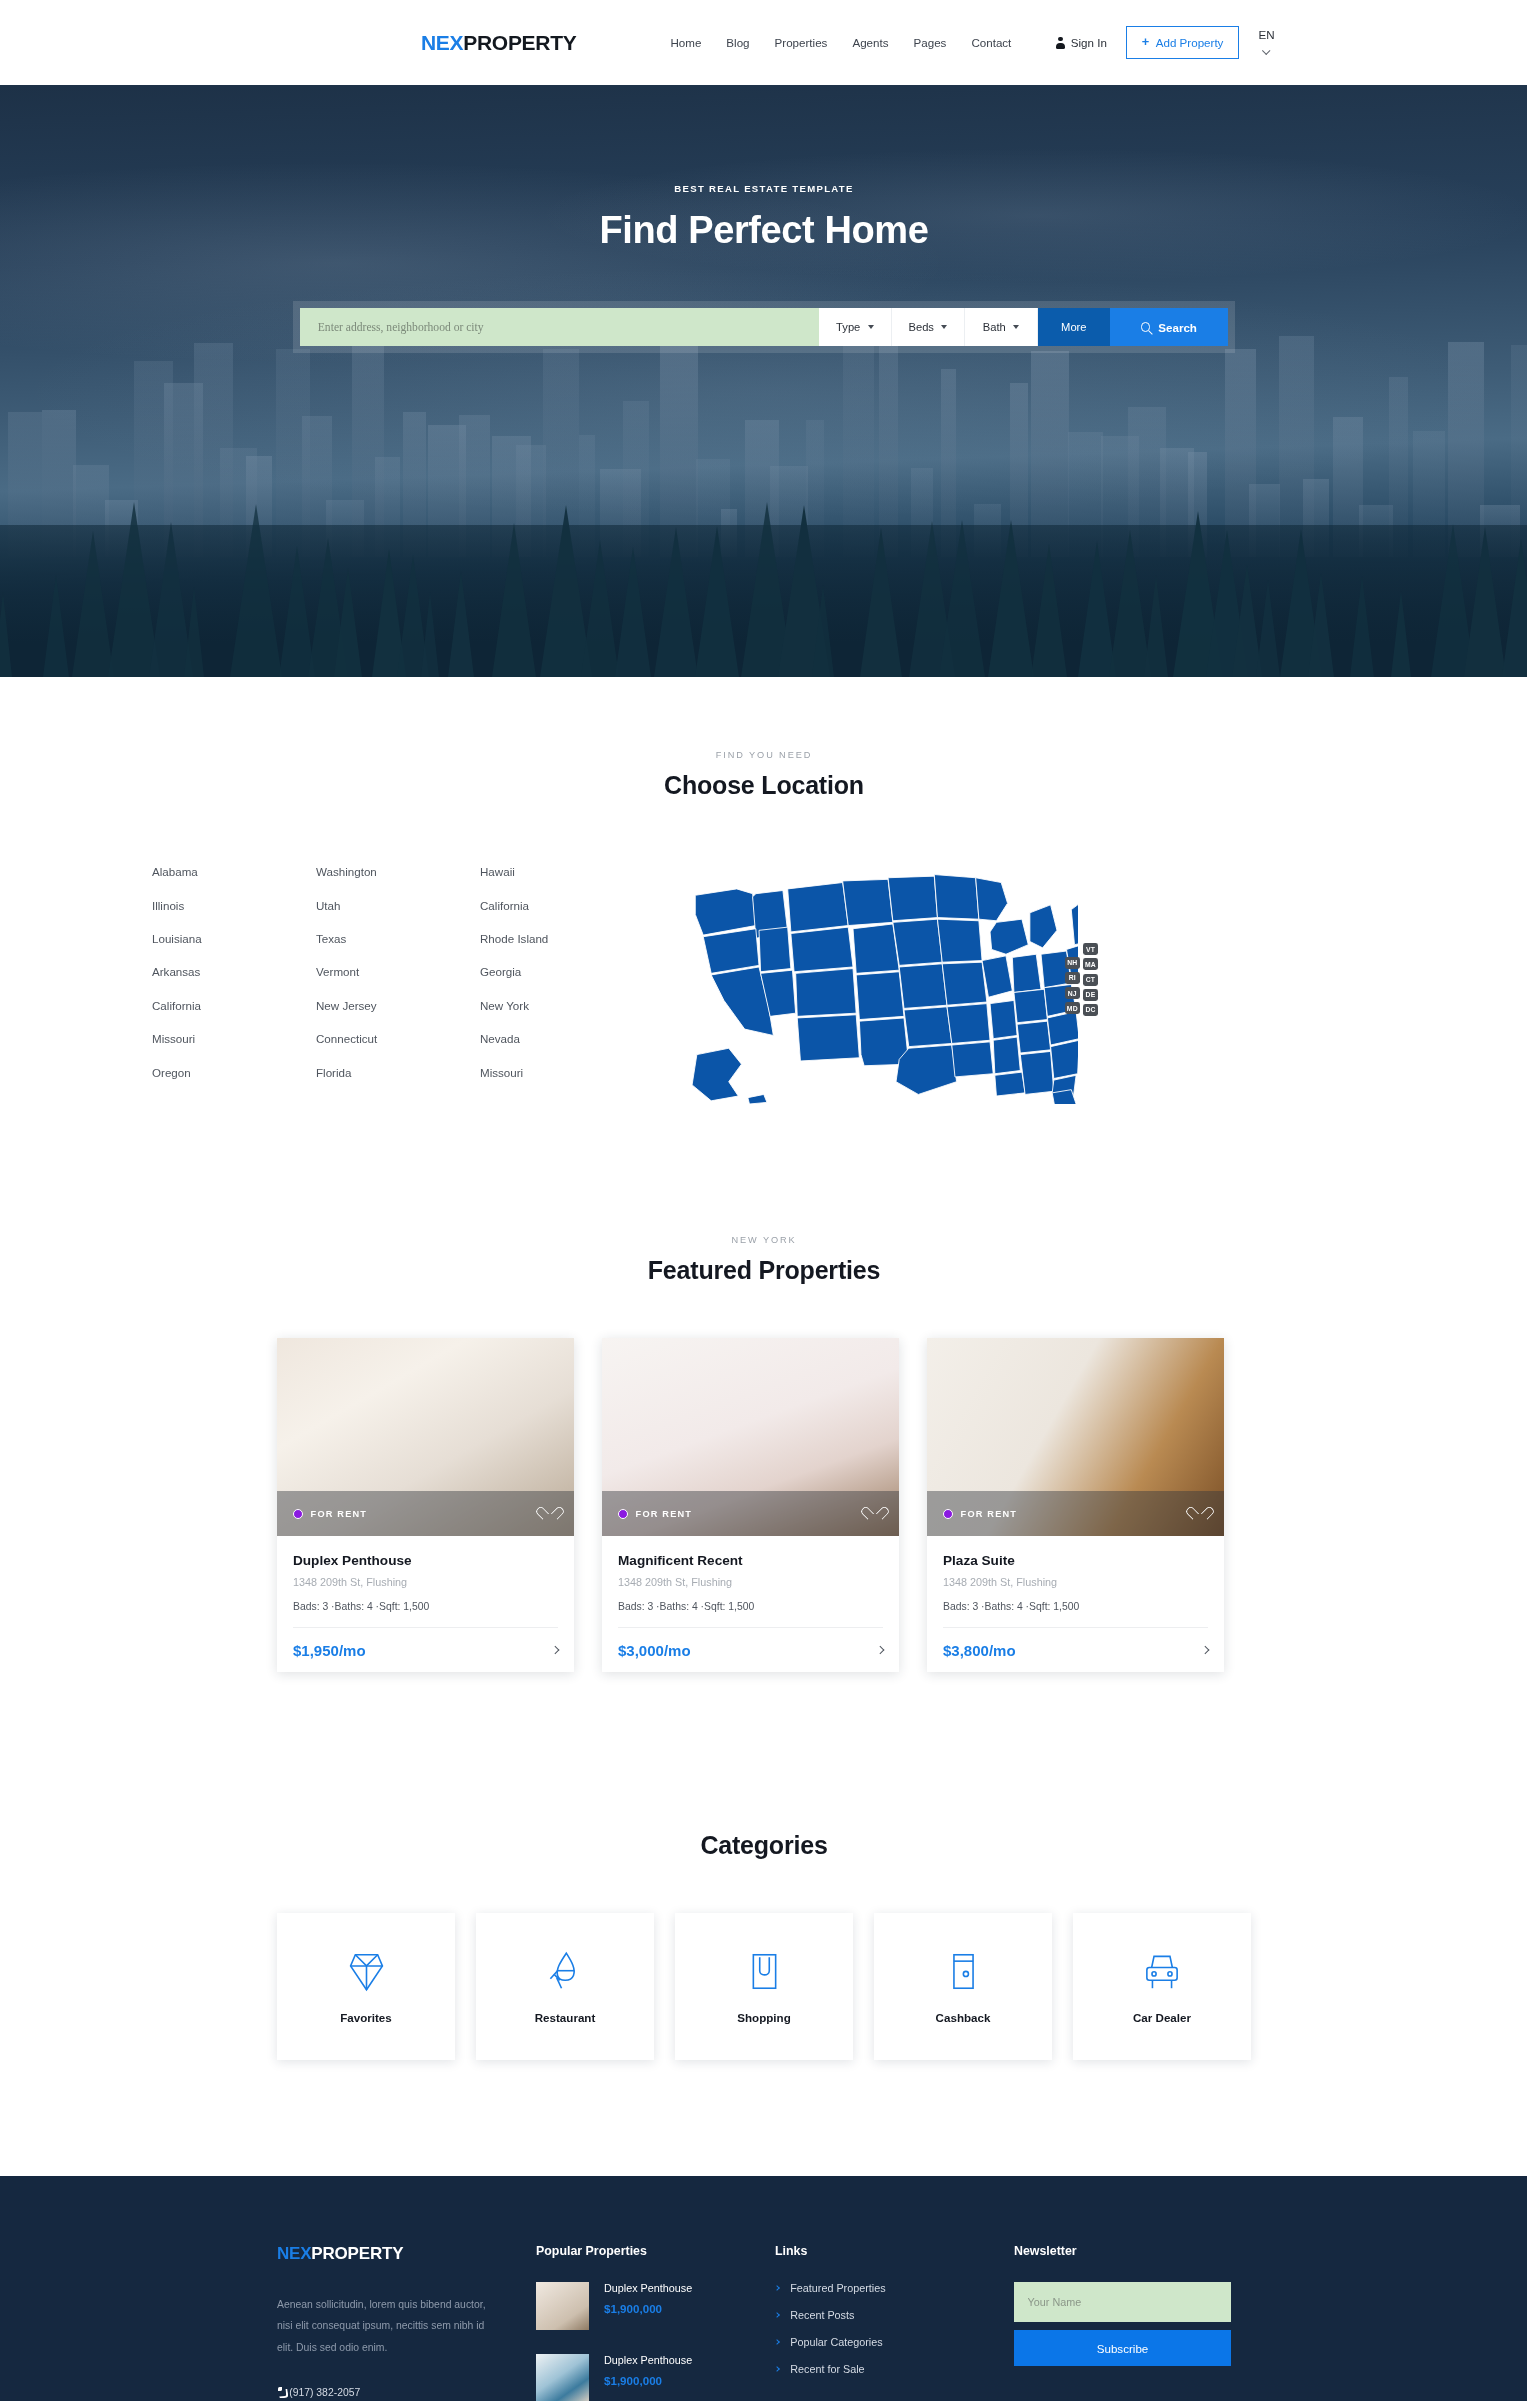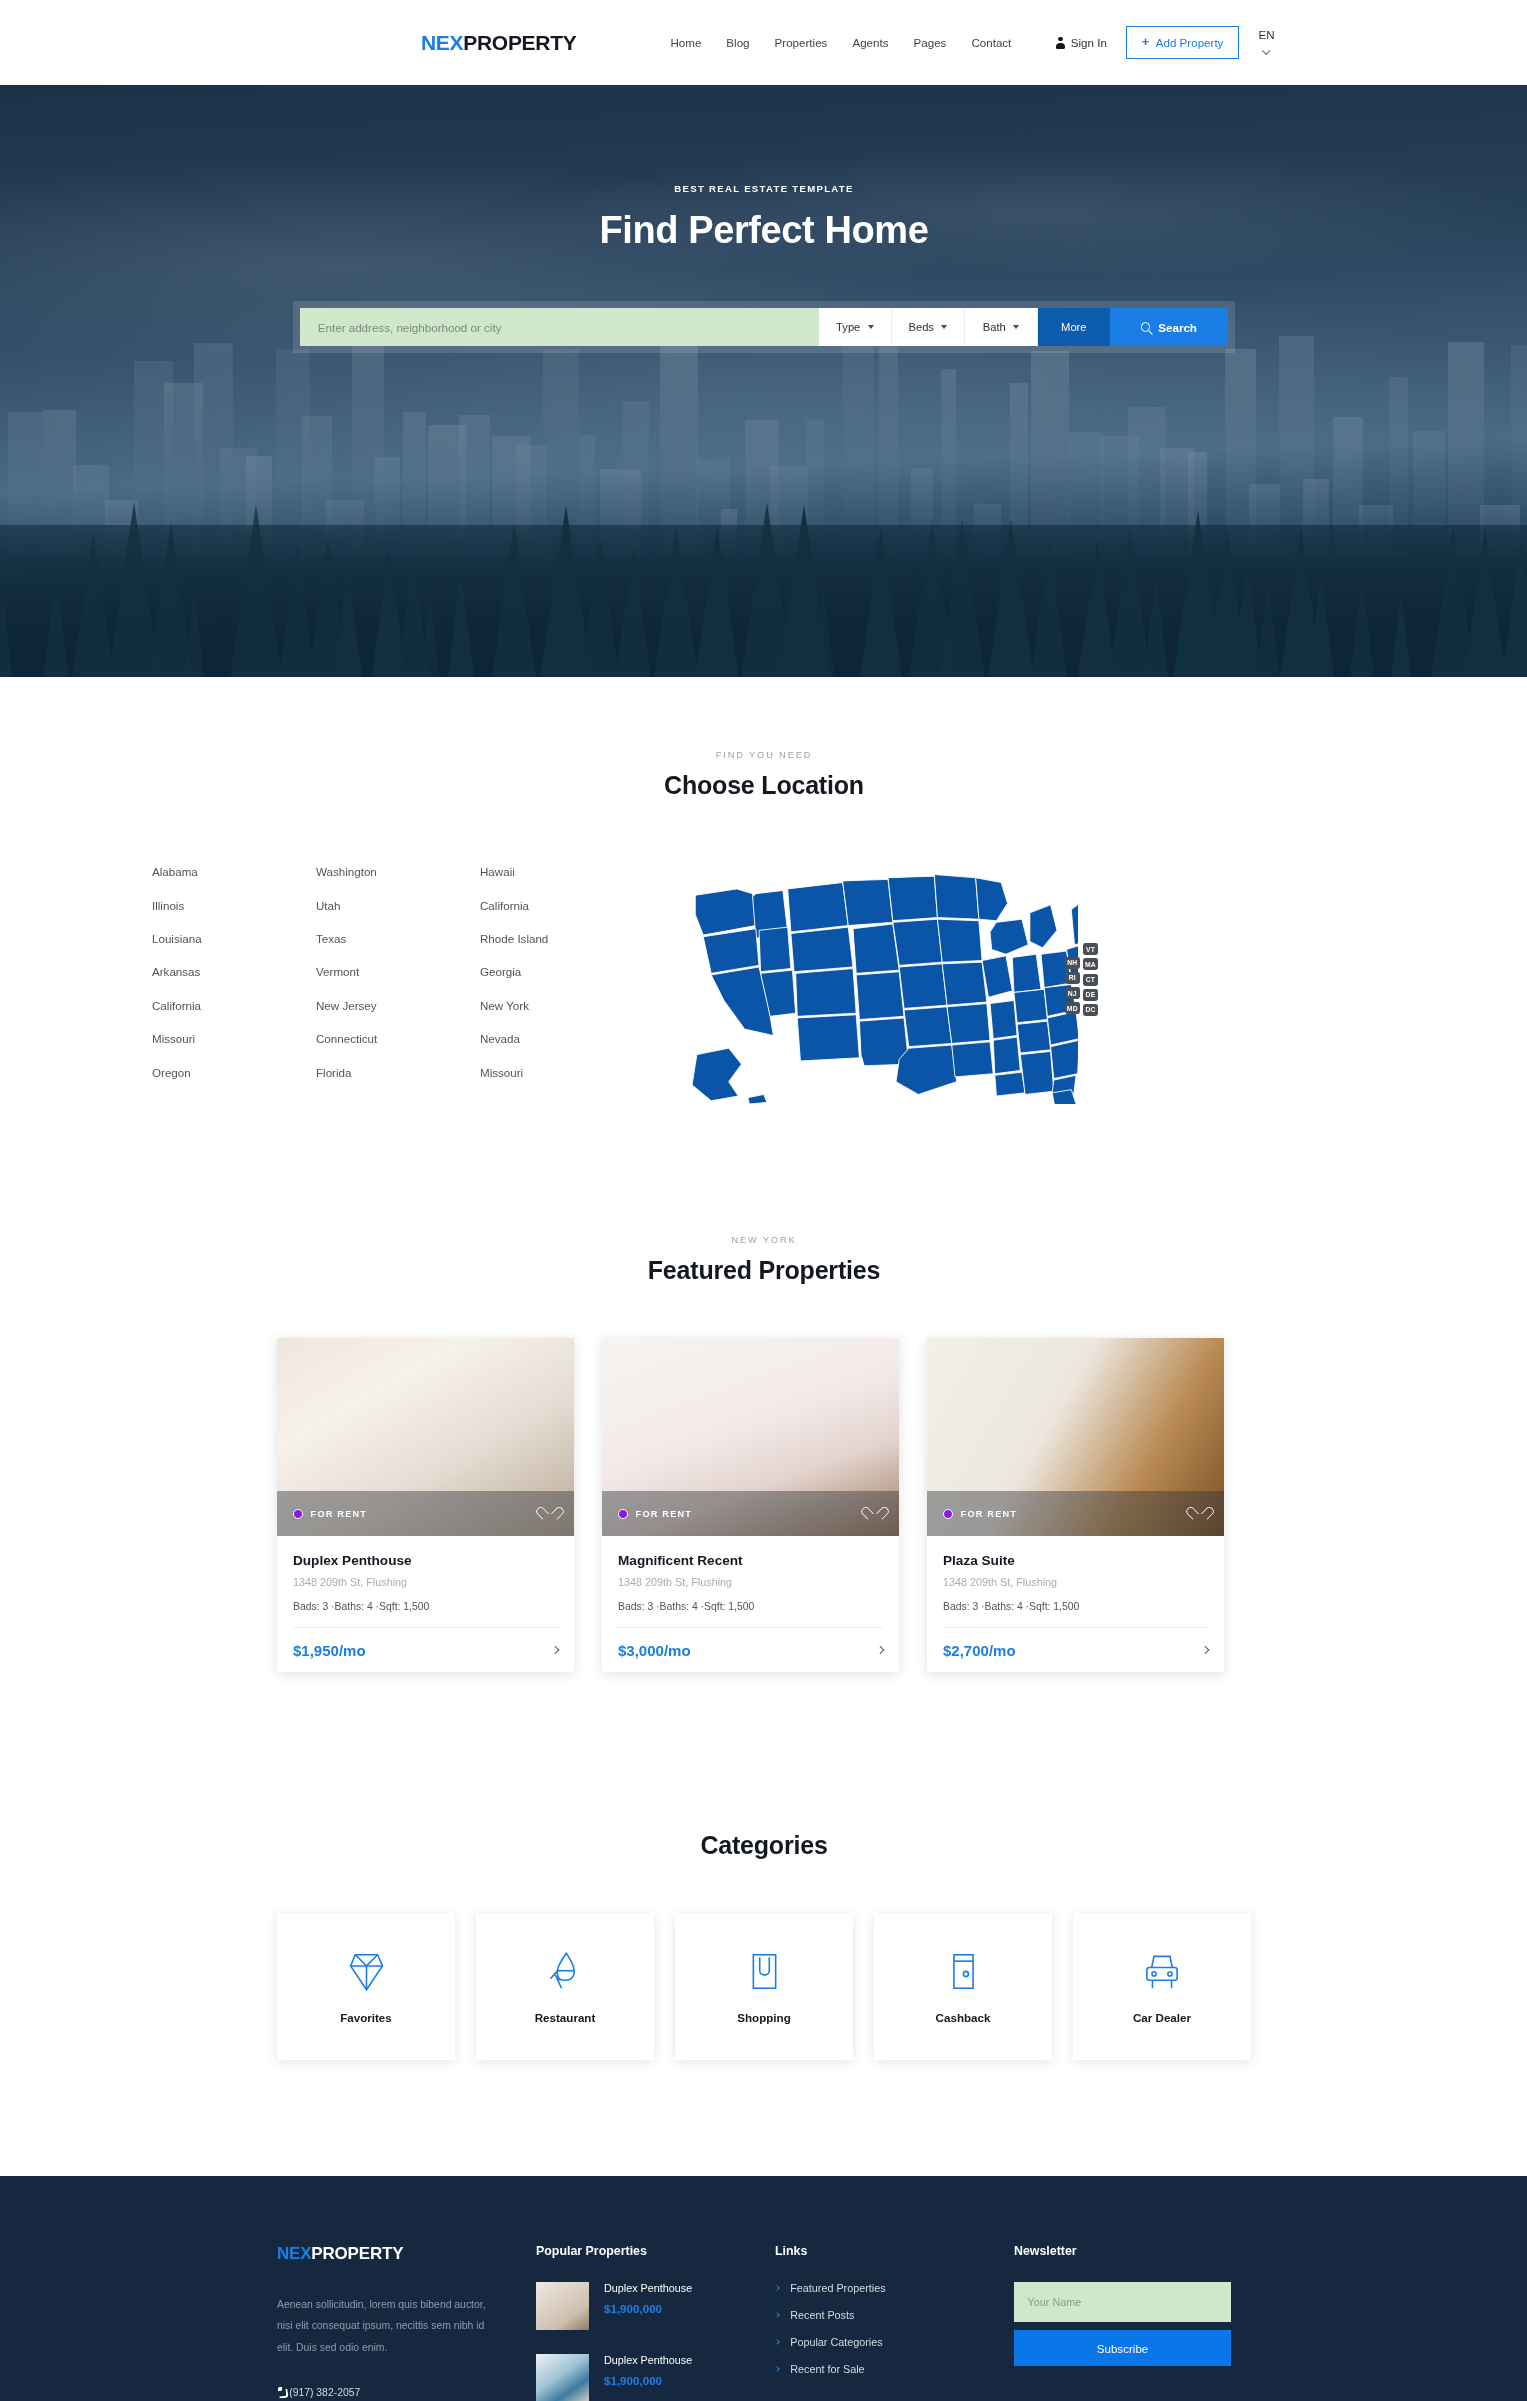--- a/index.html
+++ b/index.html
@@ -104,21 +104,21 @@
   .hero-title {
     color:#ffffff; font-size:38px; font-weight:bold; letter-spacing:-0.4px;
   }
   .searchbar-outer {
     margin:49px auto 0; width:942px;
     background:rgba(255,255,255,.13); padding:7.2px;
   }
   .searchbar { display:flex; height:38px; }
   .search-input {
     flex:1; border:none; outline:none; background:#cfe7ca;
-    font-family:Liberation Sans, sans-serif; font-size:11.6px;
+    font-family:Liberation Serif, serif; font-size:11.6px;
     color:#5d6a5c; padding:0 17.6px;
   }
   .search-input::placeholder { color:#7c8a7a; }
   .sel {
     background:#fff; border:none; border-right:0.8px solid #eceff2;
     display:flex; align-items:center; justify-content:center; gap:7.2px;
     font-size:11.2px; color:#2b3038; width:73px; cursor:pointer;
     font-family:"Liberation Sans", sans-serif;
   }
   .caret { width:0;height:0;border-left:3.6px solid transparent;border-right:3.6px solid transparent;border-top:4px solid #454b54; }
@@ -612,21 +612,21 @@
             </div>
             <span class="heart"></span>
           </div>
         </div>
         <div class="card-body">
           <div class="card-title">Plaza Suite</div>
           <div class="card-addr">1348 209th St, Flushing</div>
           <div class="card-meta">Bads: 3  ·Baths: 4  ·Sqft: 1,500</div>
         </div>
         <div class="card-foot">
-          <span class="card-price">$2,700/mo</span>
+          <span class="card-price">$3,800/mo</span>
           <span class="chev-r"></span>
         </div>
       </div>
     </div>
   </div>
 </section>
 
 <section class="categories">
   <div class="sec-head">
     <h2 class="sec-title">Categories</h2>

